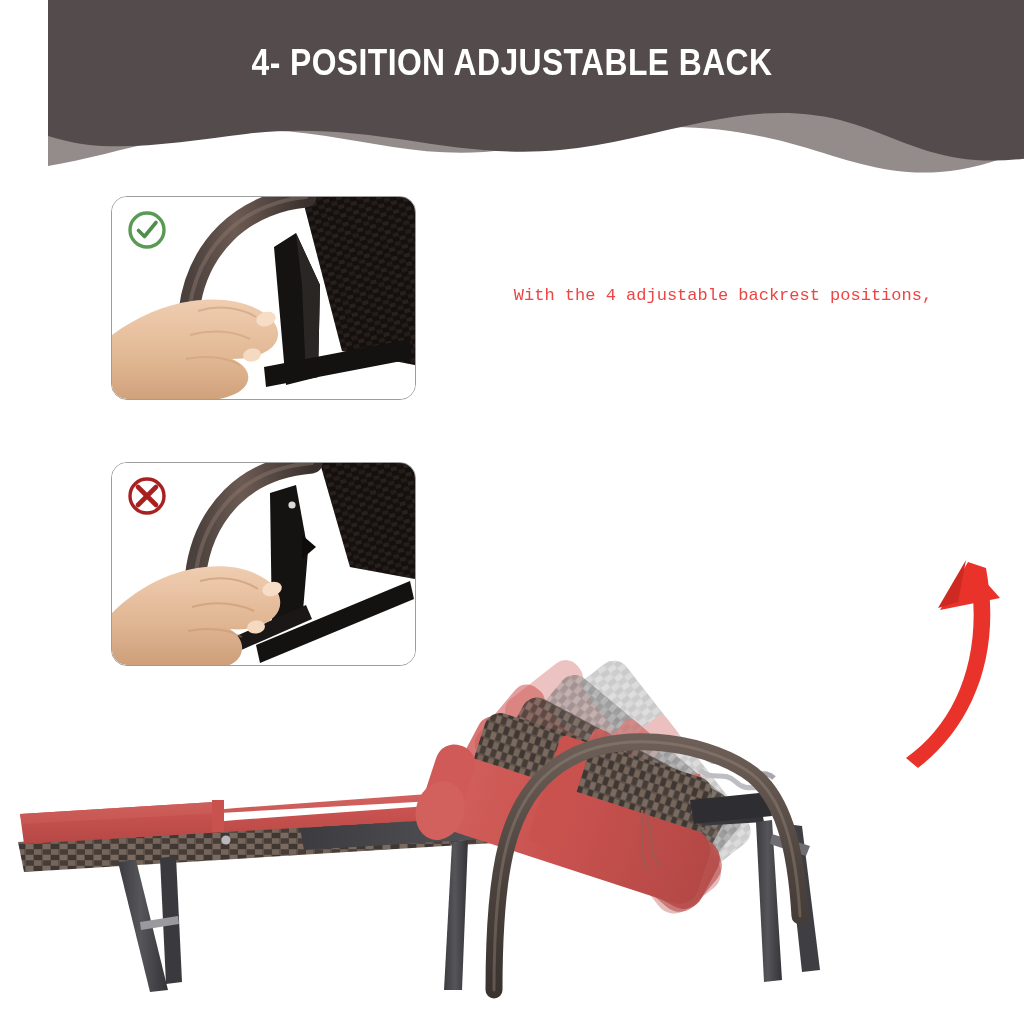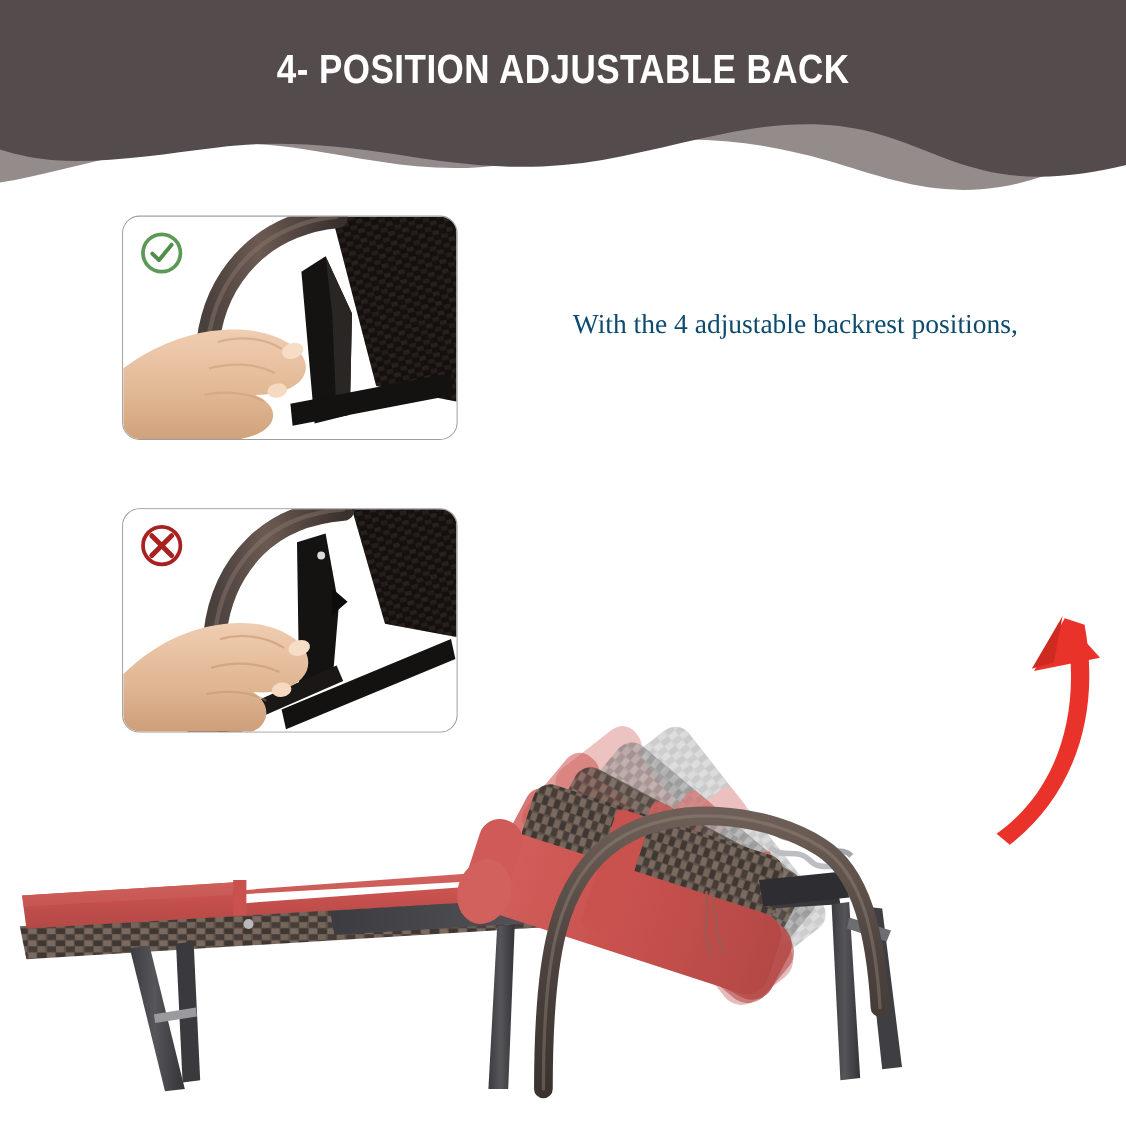--- a/index.html
+++ b/index.html
@@ -6,21 +6,21 @@
   body{
     width:1024px;height:1024px;
     background:#ffffff;
     font-family:"Liberation Sans", sans-serif;
     overflow:hidden;
     position:relative;
   }
   #page{position:absolute;inset:0;width:1024px;height:1024px;overflow:hidden;background:#fff;}
 
   
-  .header{position:absolute;left:0;top:0;width:952px;height:185px;}
+  .header{position:absolute;left:0;top:0;width:952px;height:185px;padding-left:48px;}
   .header svg{display:block;width:1024px;height:185px;}
   .header-title{
     position:absolute;left:0;top:42px;width:1024px;
     text-align:center;
     color:#ffffff;
     font-family:"Liberation Sans Narrow","Liberation Sans",sans-serif;
     font-size:37px;
     font-weight:700;
     letter-spacing:.5px;
     transform:scaleX(.86);
@@ -34,24 +34,24 @@
   #card-wrong{left:111px;top:462px;width:303px;height:202px;}
 
   .photo-svg{position:absolute;left:-6px;top:-8px;width:330px;height:222px;overflow:visible;}
 
   .badge{position:absolute;left:12px;top:10px;width:46px;height:46px;}
 
   
   .desc{
     position:absolute;left:440px;top:272px;width:566px;
     text-align:center;
-    color:#0c4a6e;
-    font-size:25px;
+    color:#ef4444;
+    font-size:17px;
     line-height:47px;
-    font-family:Liberation Serif, serif;
+    font-family:Liberation Mono, monospace;
   }
   .desc .ln{display:block;white-space:pre;}
 
   
   #product{position:absolute;left:0px;top:470px;width:1024px;height:554px;}
   #product svg{display:block;width:1024px;height:554px;overflow:visible;}
 </style>
 </head>
 <body>
 

